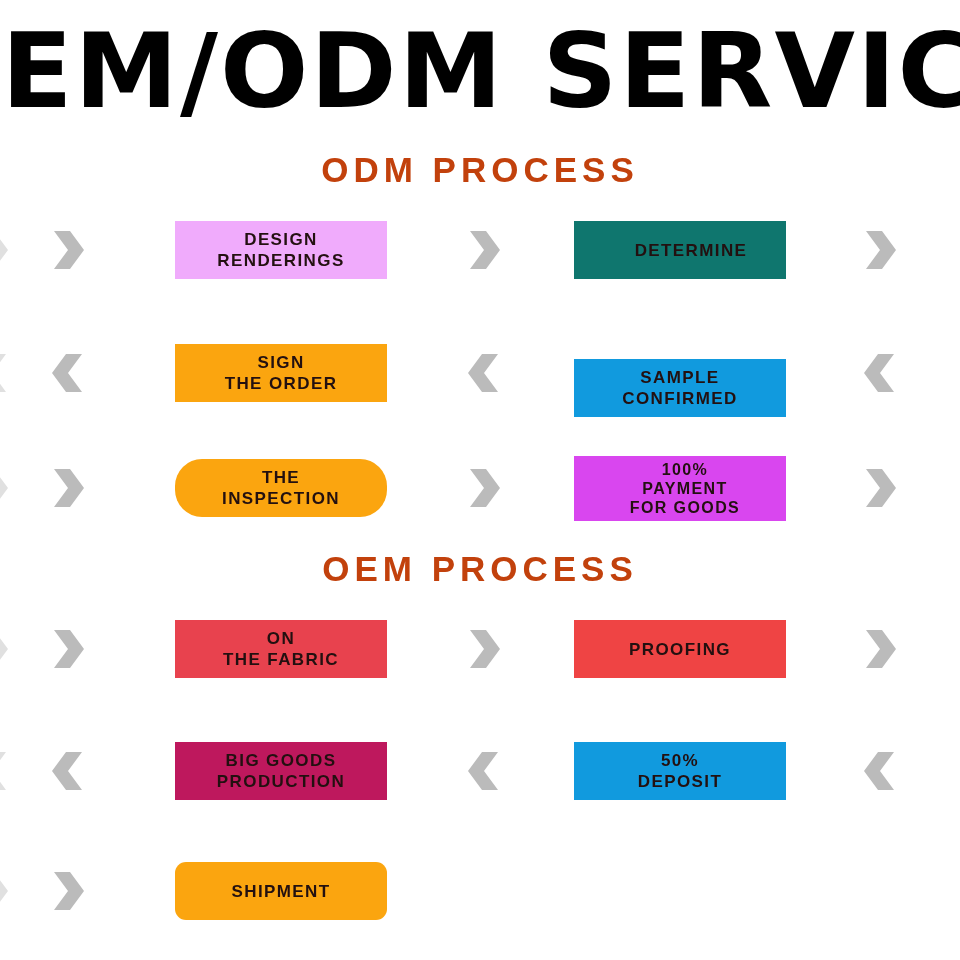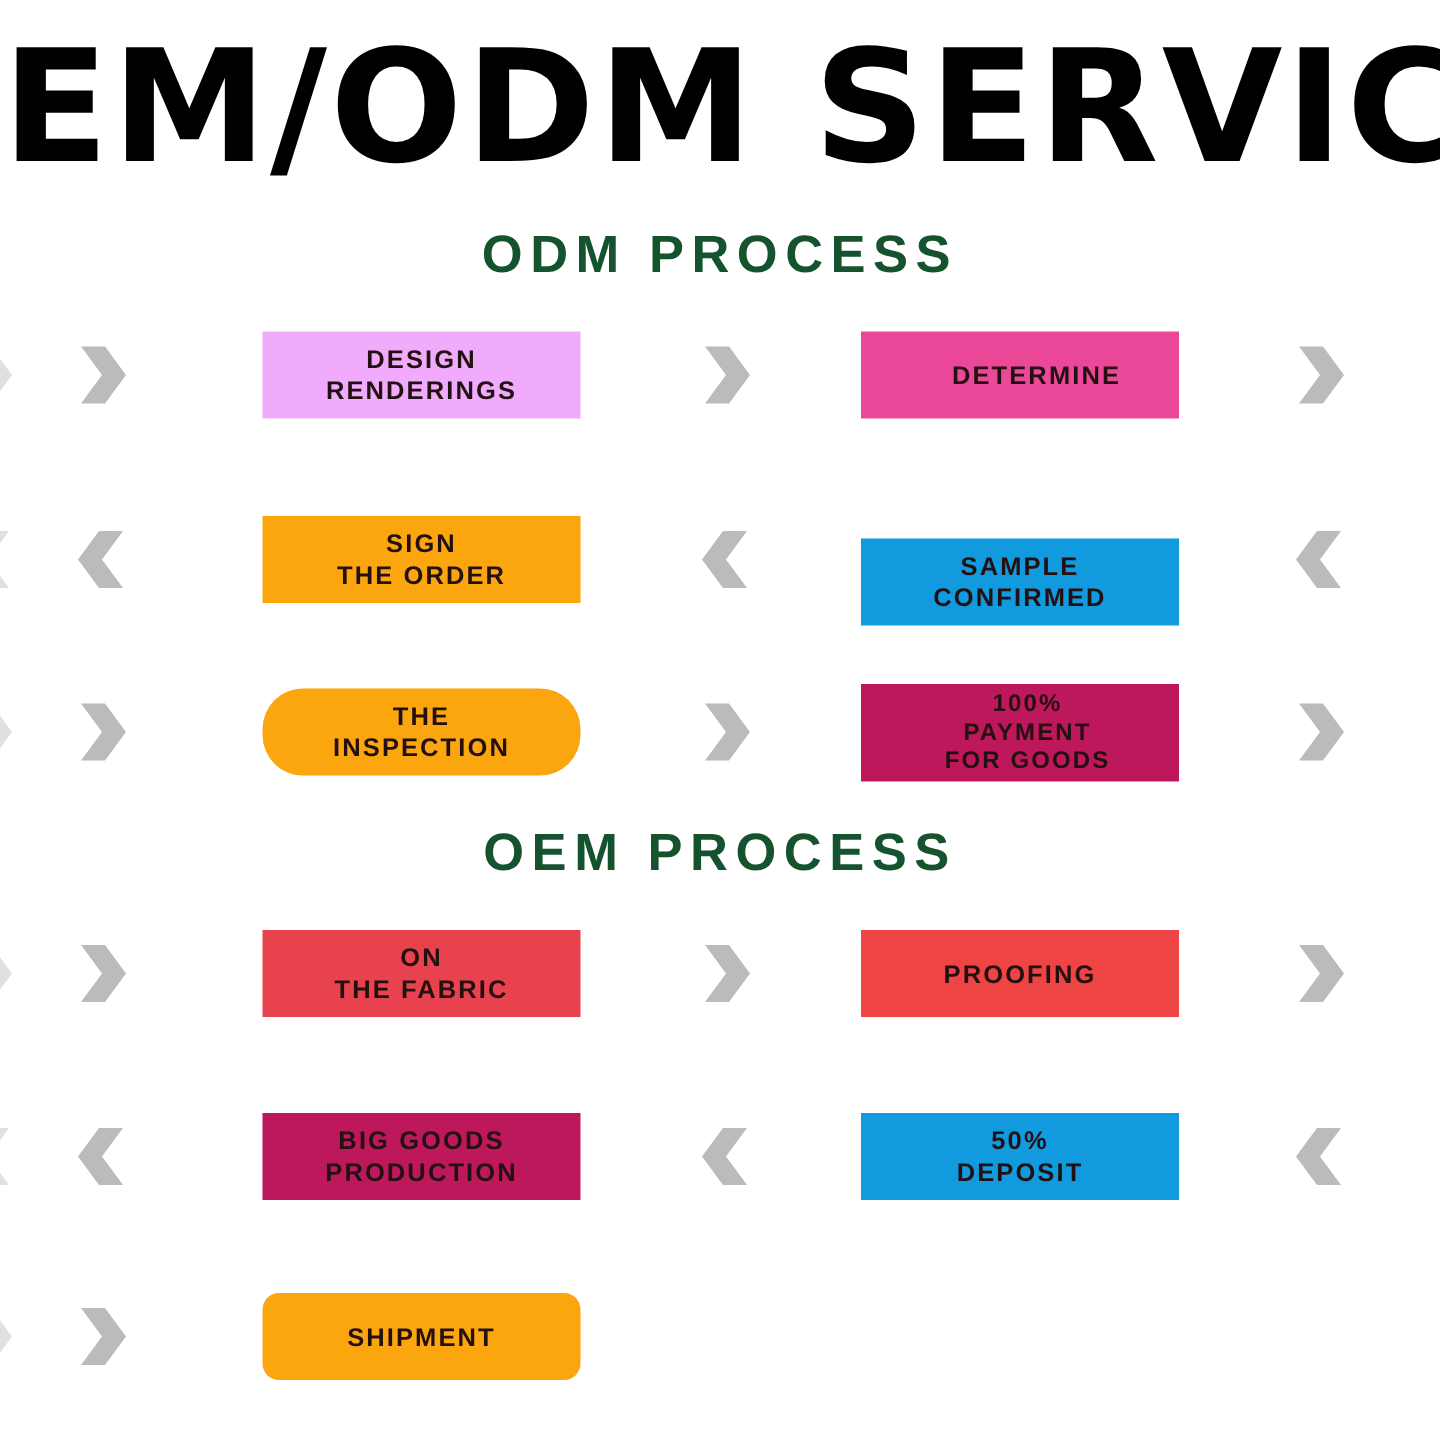--- a/index.html
+++ b/index.html
@@ -49,21 +49,21 @@
   
   .section-heading {
     position: absolute;
     left: 0;
     width: 960px;
     text-align: center;
     font-family: "Liberation Sans", sans-serif;
     font-size: 35px;
     font-weight: 700;
     letter-spacing: 5px;
-    color: #14532d;
+    color: #c2410c;
   }
   #heading-odm { top: 150px; }
   #heading-oem { top: 549px; }
 
   
   .flow-row {
     position: absolute;
     left: 0;
     width: 960px;
     height: 78px;
@@ -152,21 +152,21 @@
         </div>
         <div class="cell box-slot box-0">
           <div class="pbox" style="background: #f0abfc; justify-content: center;">
             <div>
               <span class="line">DESIGN</span>
               <span class="line">RENDERINGS</span>
             </div>
           </div>
         </div>
         <div class="cell box-slot box-1">
-          <div class="pbox" style="background: #ec4899; padding-left: 28px;">
+          <div class="pbox" style="background: #0f766e; padding-left: 28px;">
             <div>
               <span class="line">DETERMINE</span>
             </div>
           </div>
         </div>
       </div>
       <div class="flow-row" style="top: 334px;">
         <div class="cell chev-slot chev-edge fade-left">
           <svg class="chev" width="40" height="46" viewBox="0 0 40 46">
             <path d="M34,4 L18,4 L4,23 L18,42 L34,42 L20,23 Z" fill="#BBBBBB"></path>
@@ -227,21 +227,21 @@
         </div>
         <div class="cell box-slot box-0">
           <div class="pbox" style="background: rgb(251, 165, 15); border-radius: 27px;">
             <div>
               <span class="line">THE</span>
               <span class="line">INSPECTION</span>
             </div>
           </div>
         </div>
         <div class="cell box-slot box-1">
-          <div class="pbox tall" style="background: #be185d; padding-left: 16px;">
+          <div class="pbox tall" style="background: #d946ef; padding-left: 16px;">
             <div>
               <span class="line">100%</span>
               <span class="line">PAYMENT</span>
               <span class="line">FOR GOODS</span>
             </div>
           </div>
         </div>
       </div>
       <div class="flow-row" style="top: 610px;">
         <div class="cell chev-slot chev-edge fade-left">

